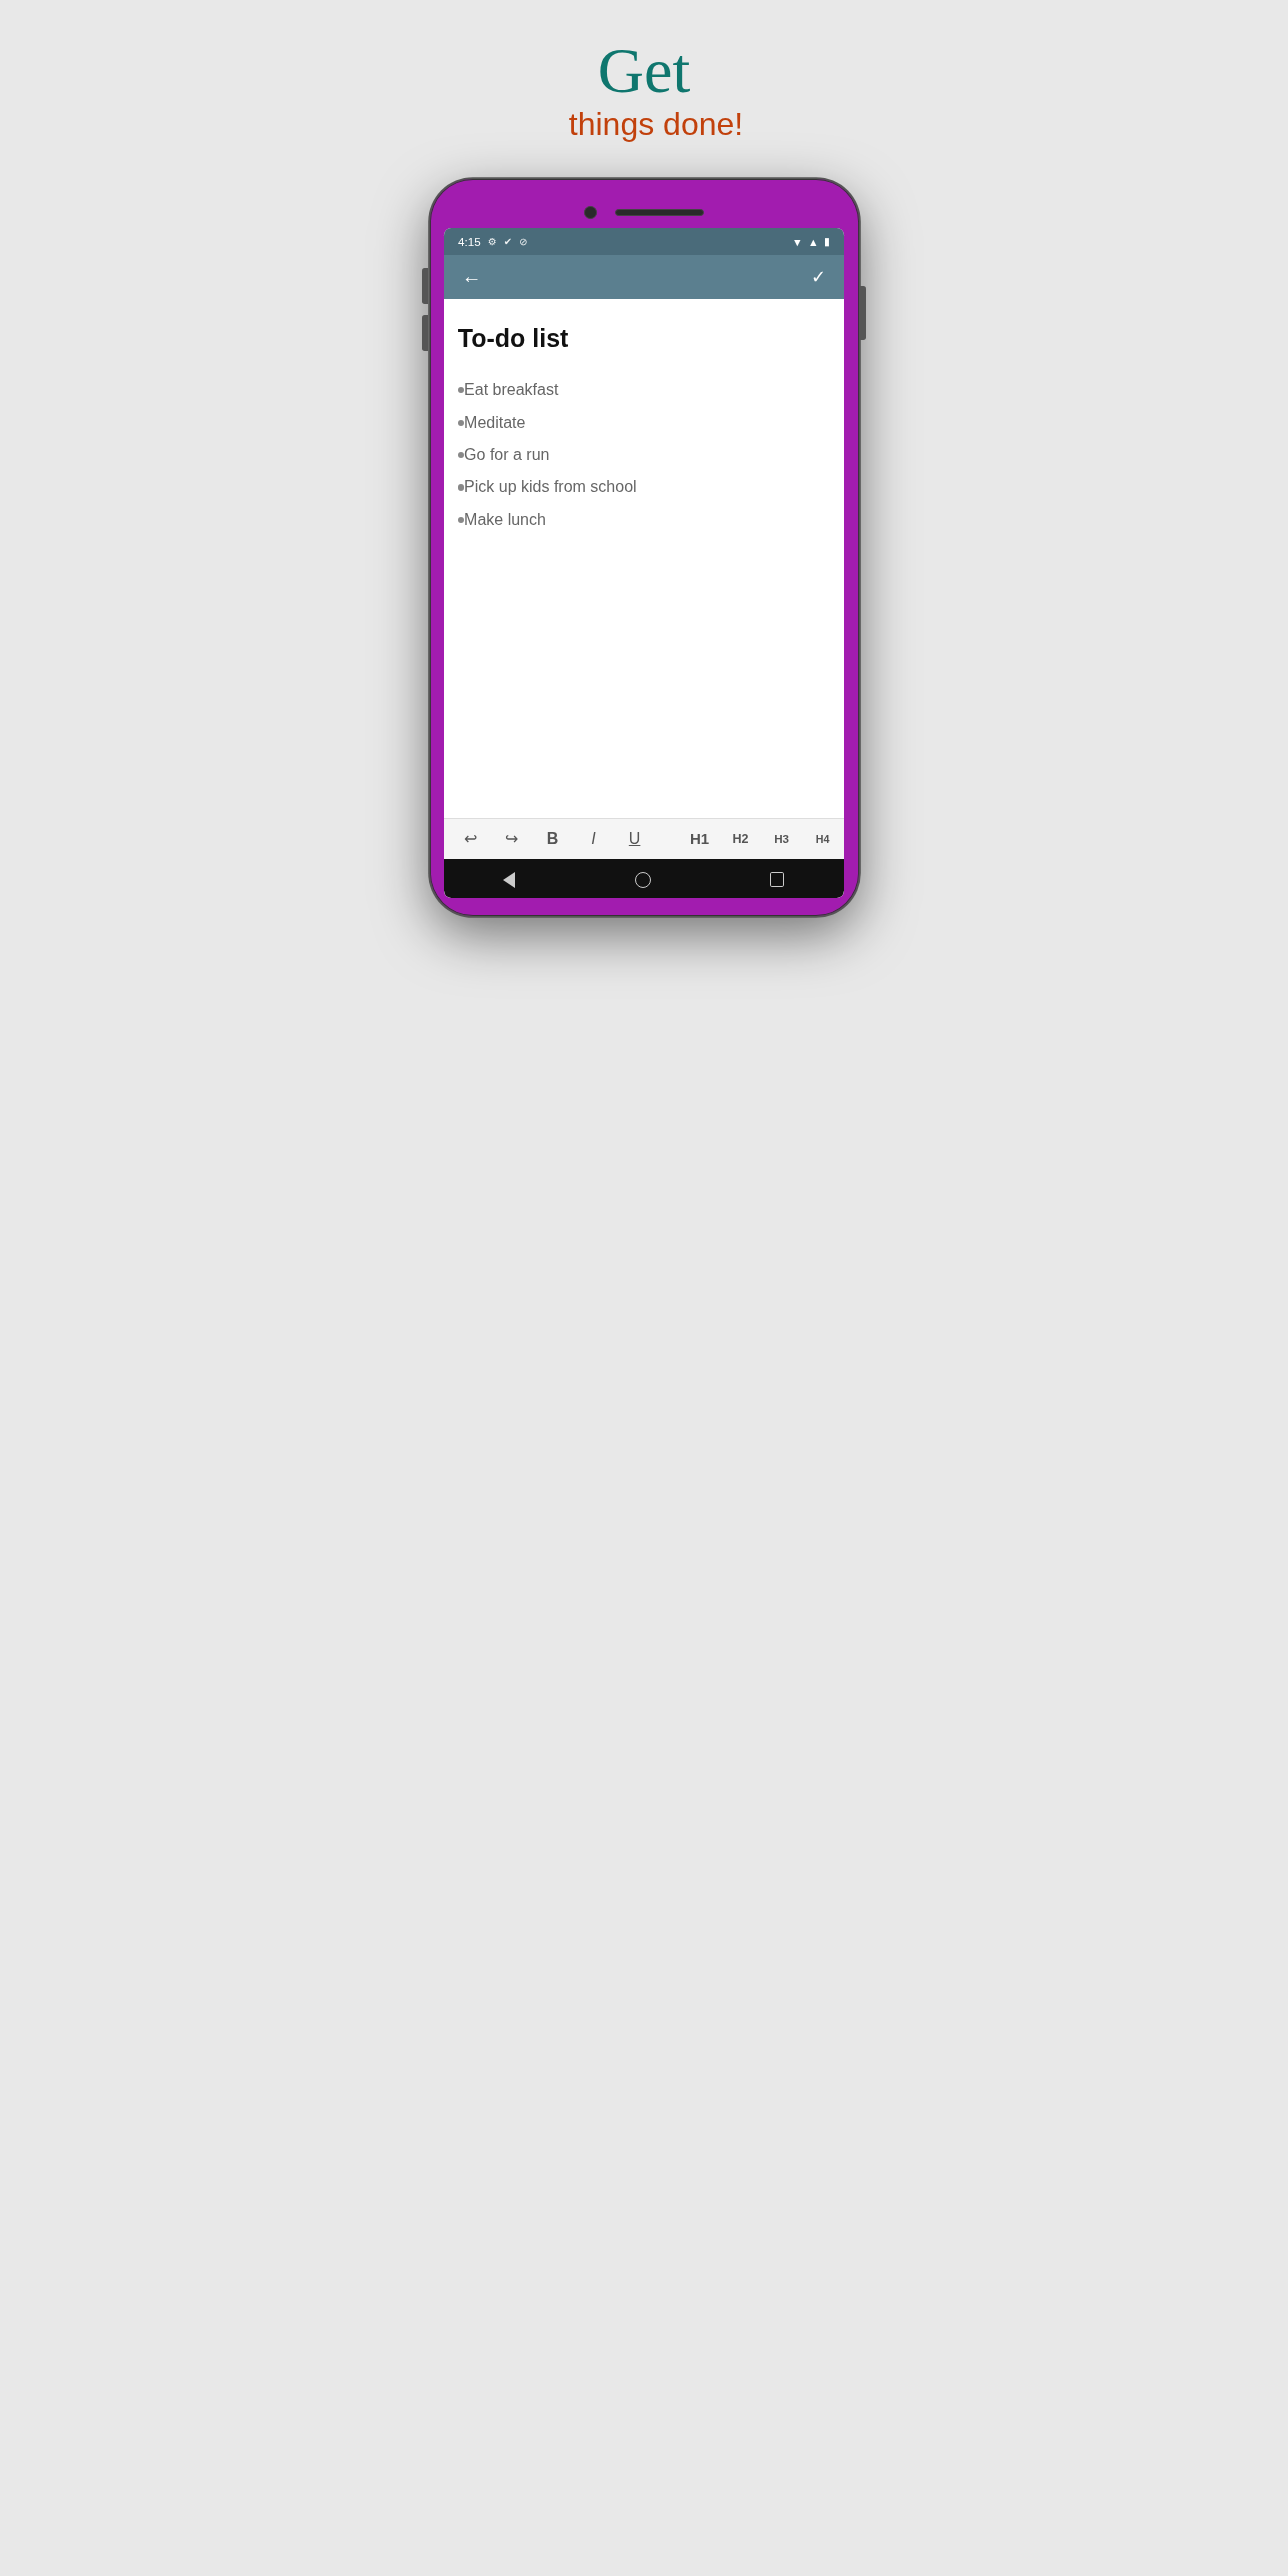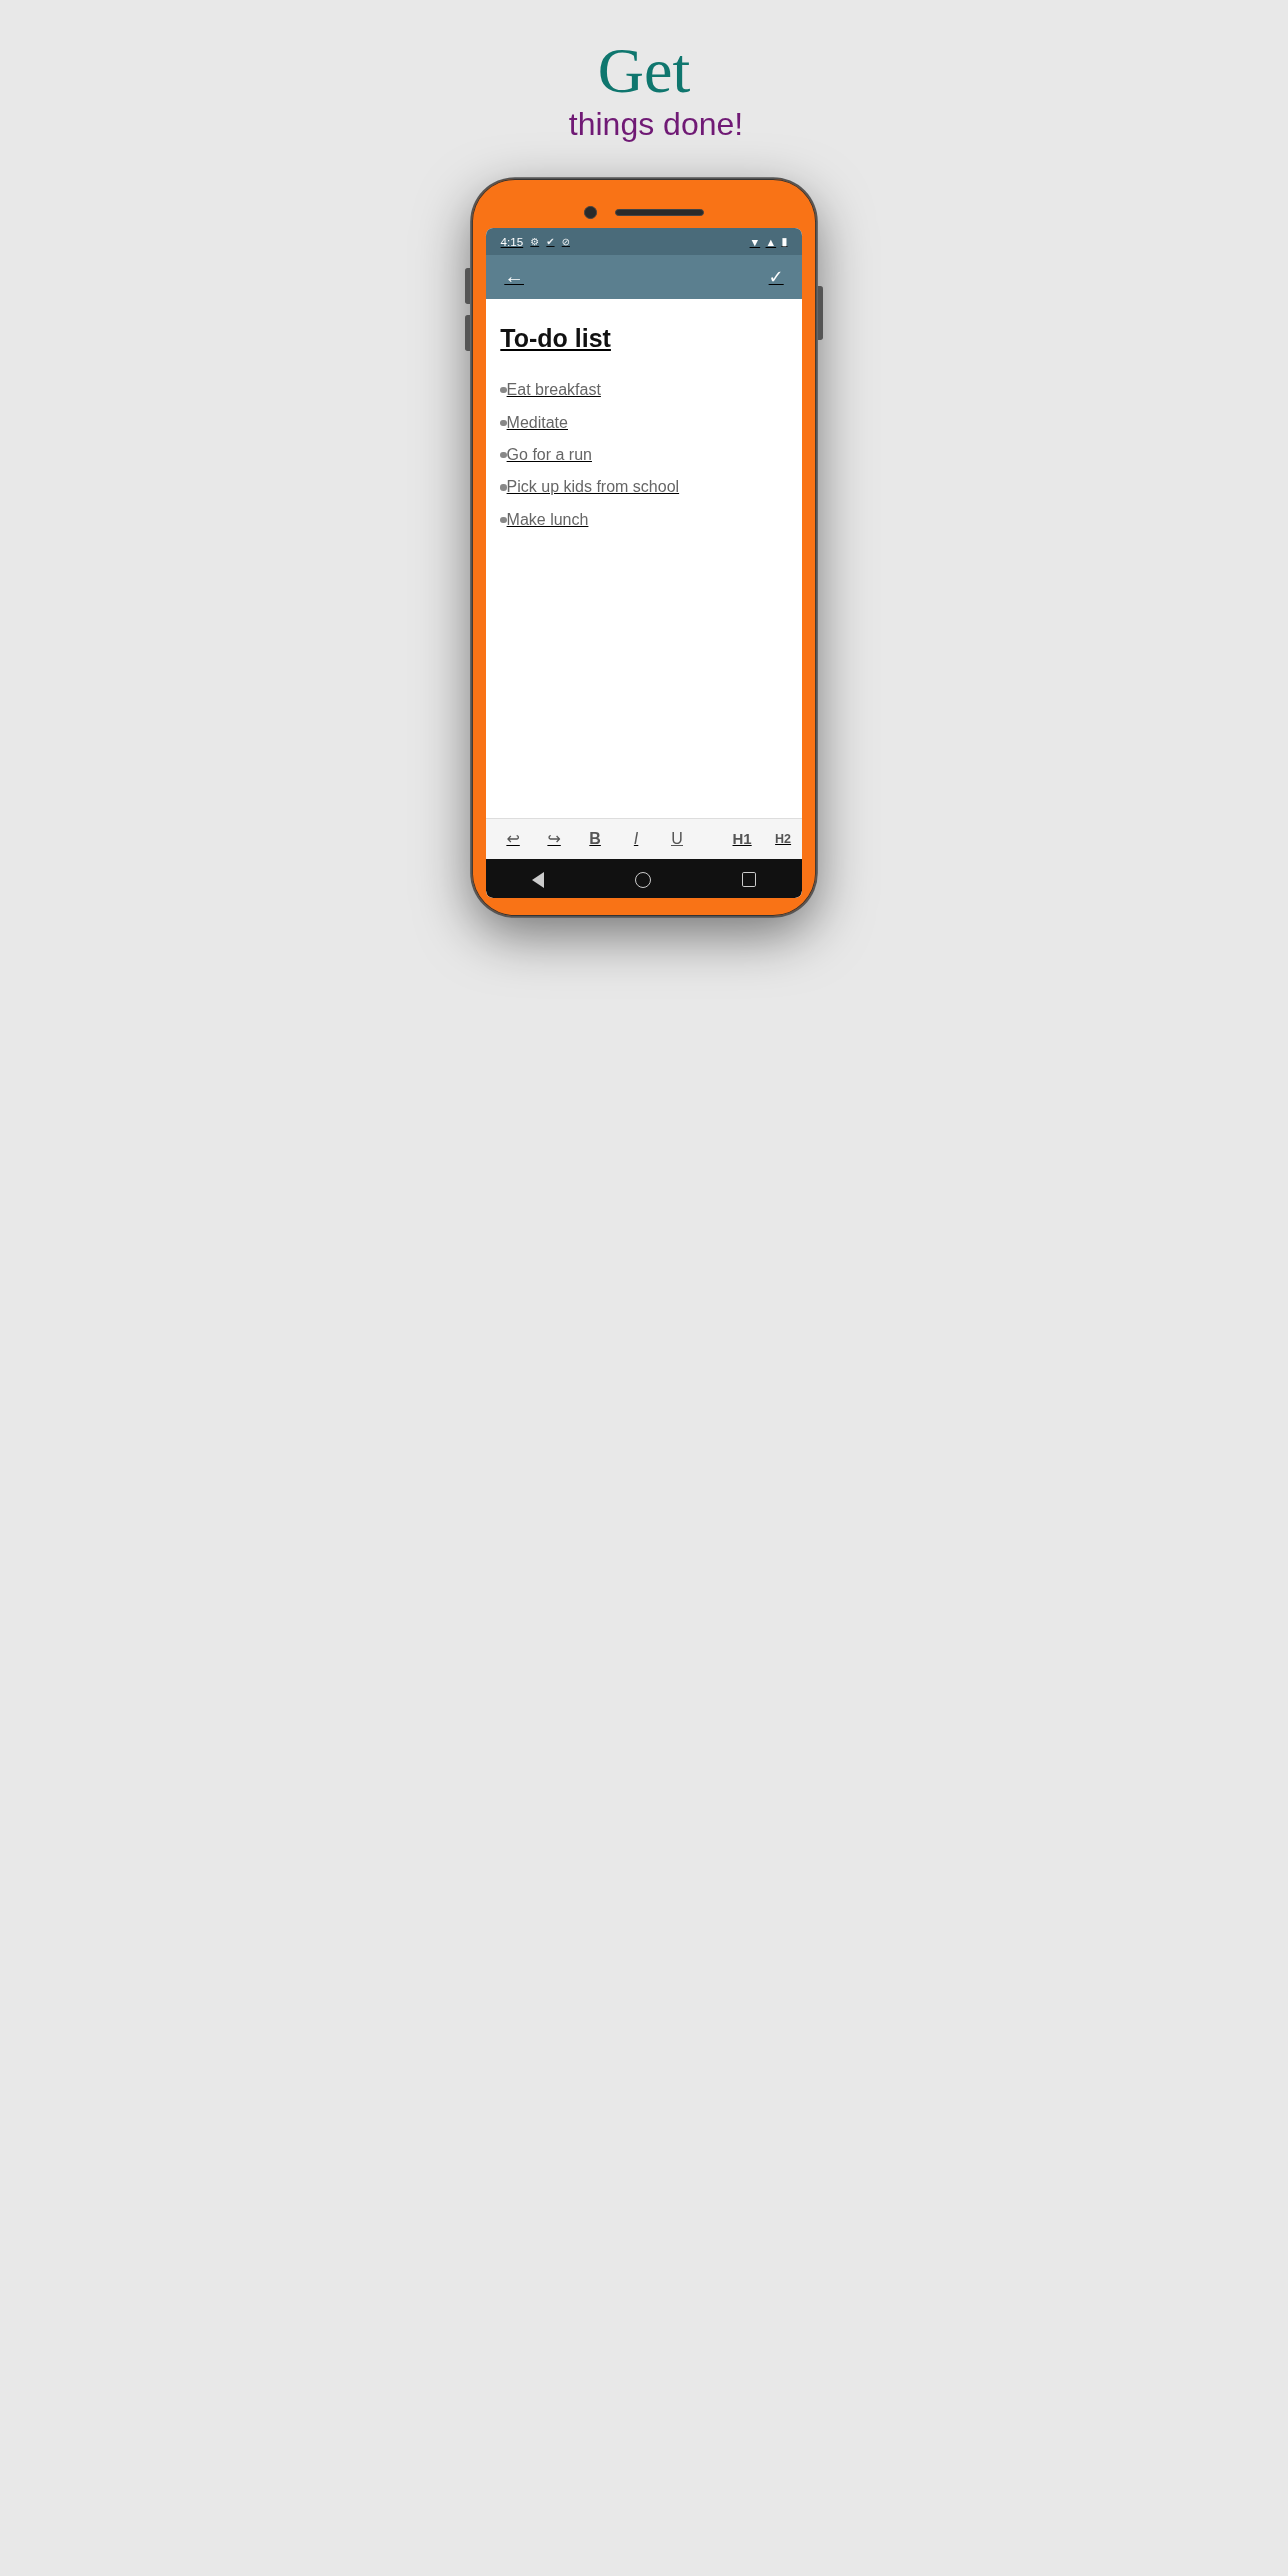--- a/index.html
+++ b/index.html
@@ -24,36 +24,35 @@
       font-weight: 400;
       font-family: 'Georgia', serif;
       color: #0f766e;
       line-height: 1.1;
     }
 
     .page-headline .tagline {
       font-size: 32px;
       font-weight: 400;
       font-family: 'Arial', sans-serif;
-      color: #701a75;
+      color: #c2410c;
       margin-left: 24px;
     }
 
     
     .phone-frame {
-      width: 344px;
-      background: #f97316;
+      width: 429px;
+      background: #a21caf;
       border-radius: 43px;
       padding: 27px 14.3px 18px;
       box-shadow:
         0 0 0 1.8px #555,
         0 18px 54px rgba(0,0,0,0.5),
         inset 0 0 0 0.9px #333;
       position: relative;
-      text-decoration: underline;
     }
 
     
     .phone-top {
       display: flex;
       align-items: center;
       justify-content: center;
       margin-bottom: 9px;
       gap: 18px;
     }

